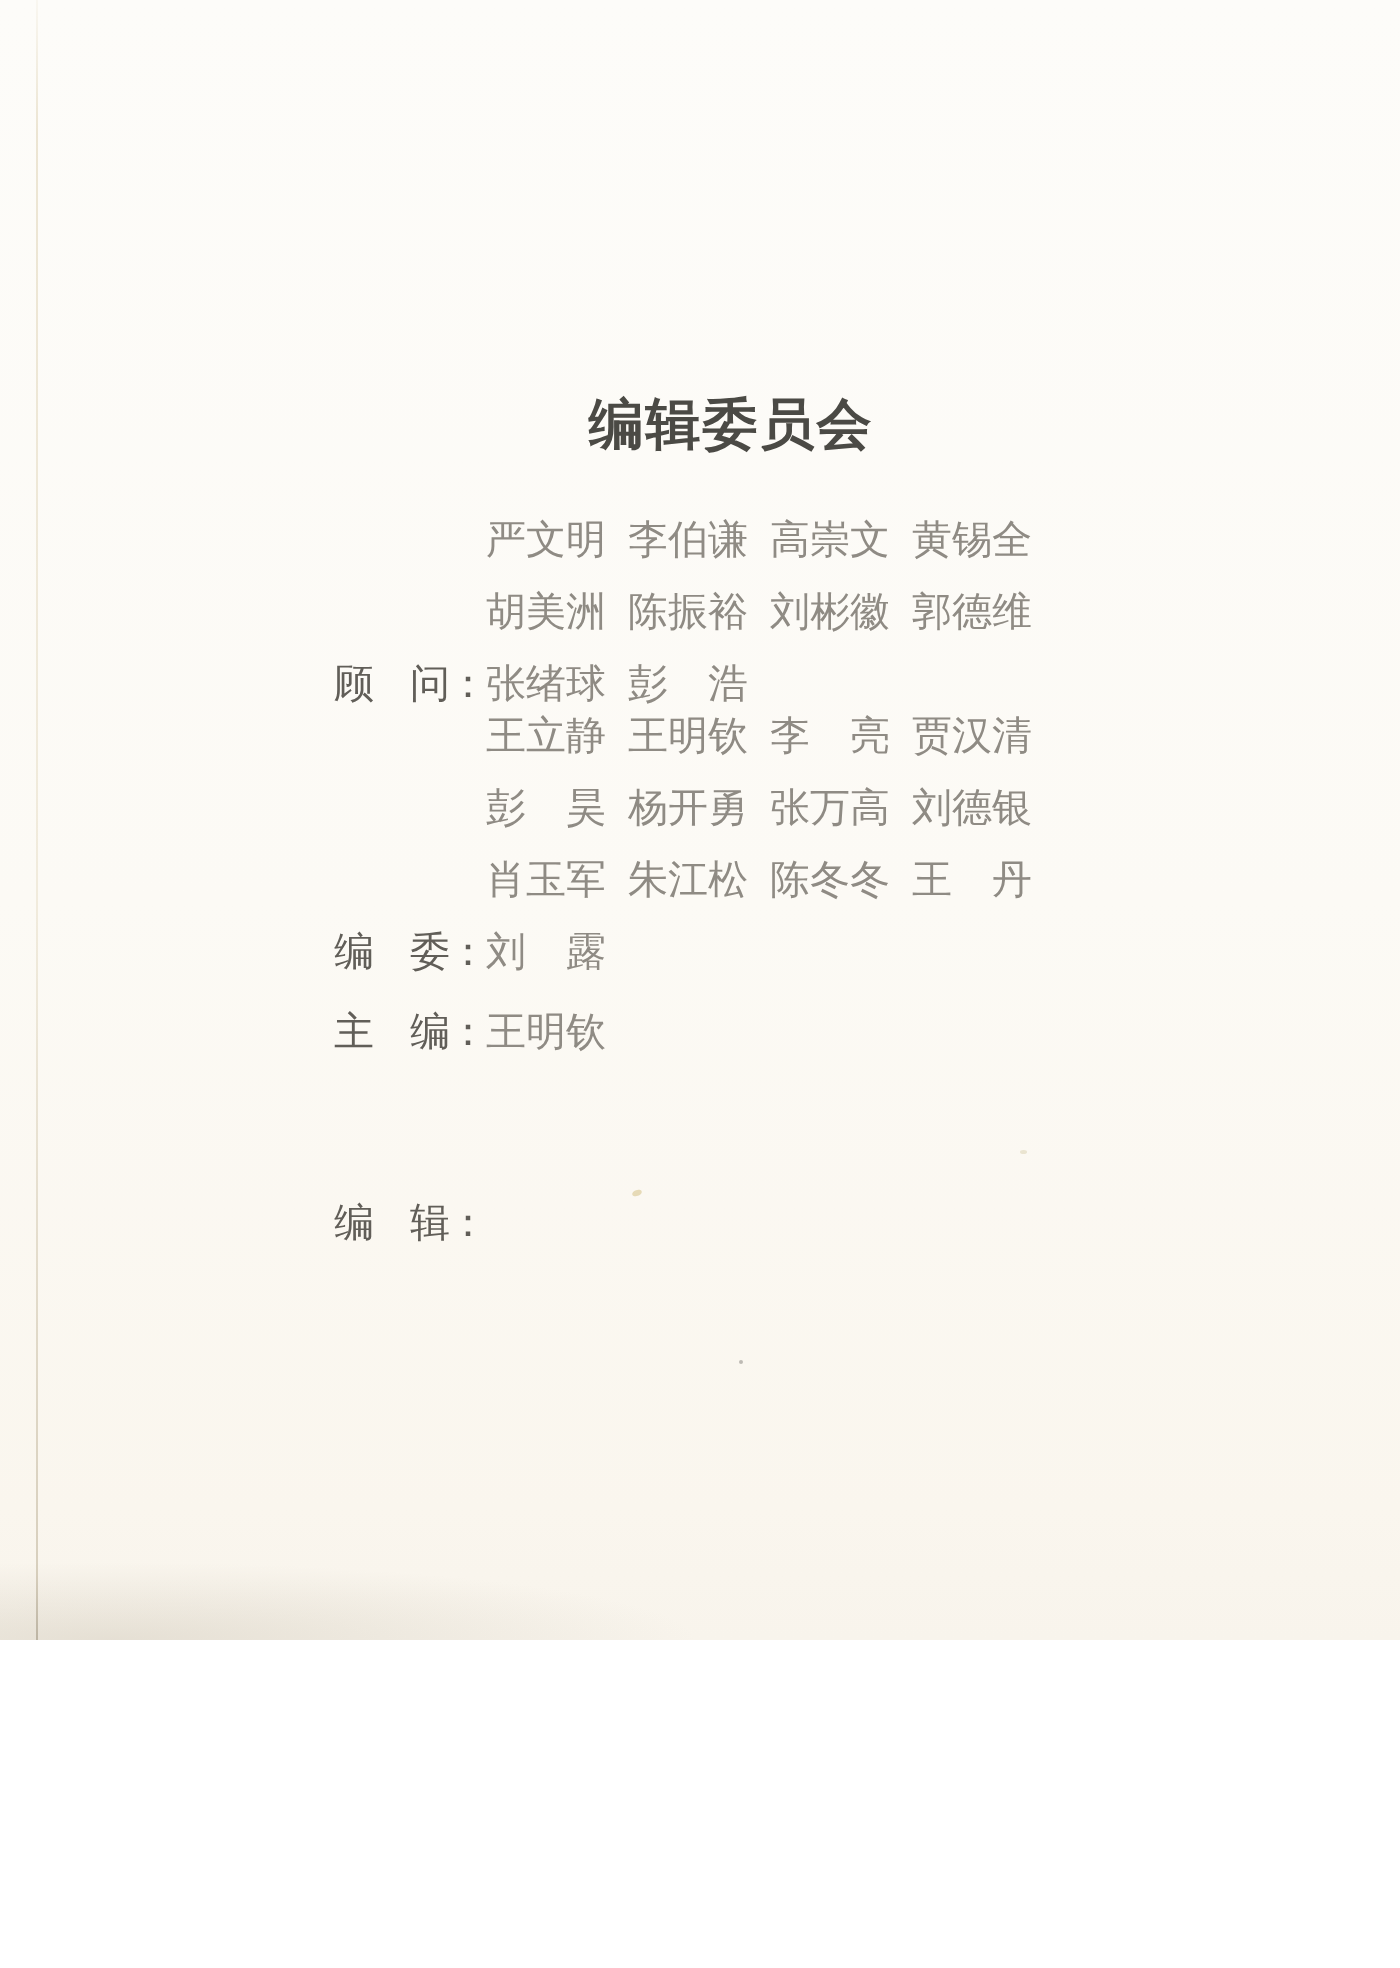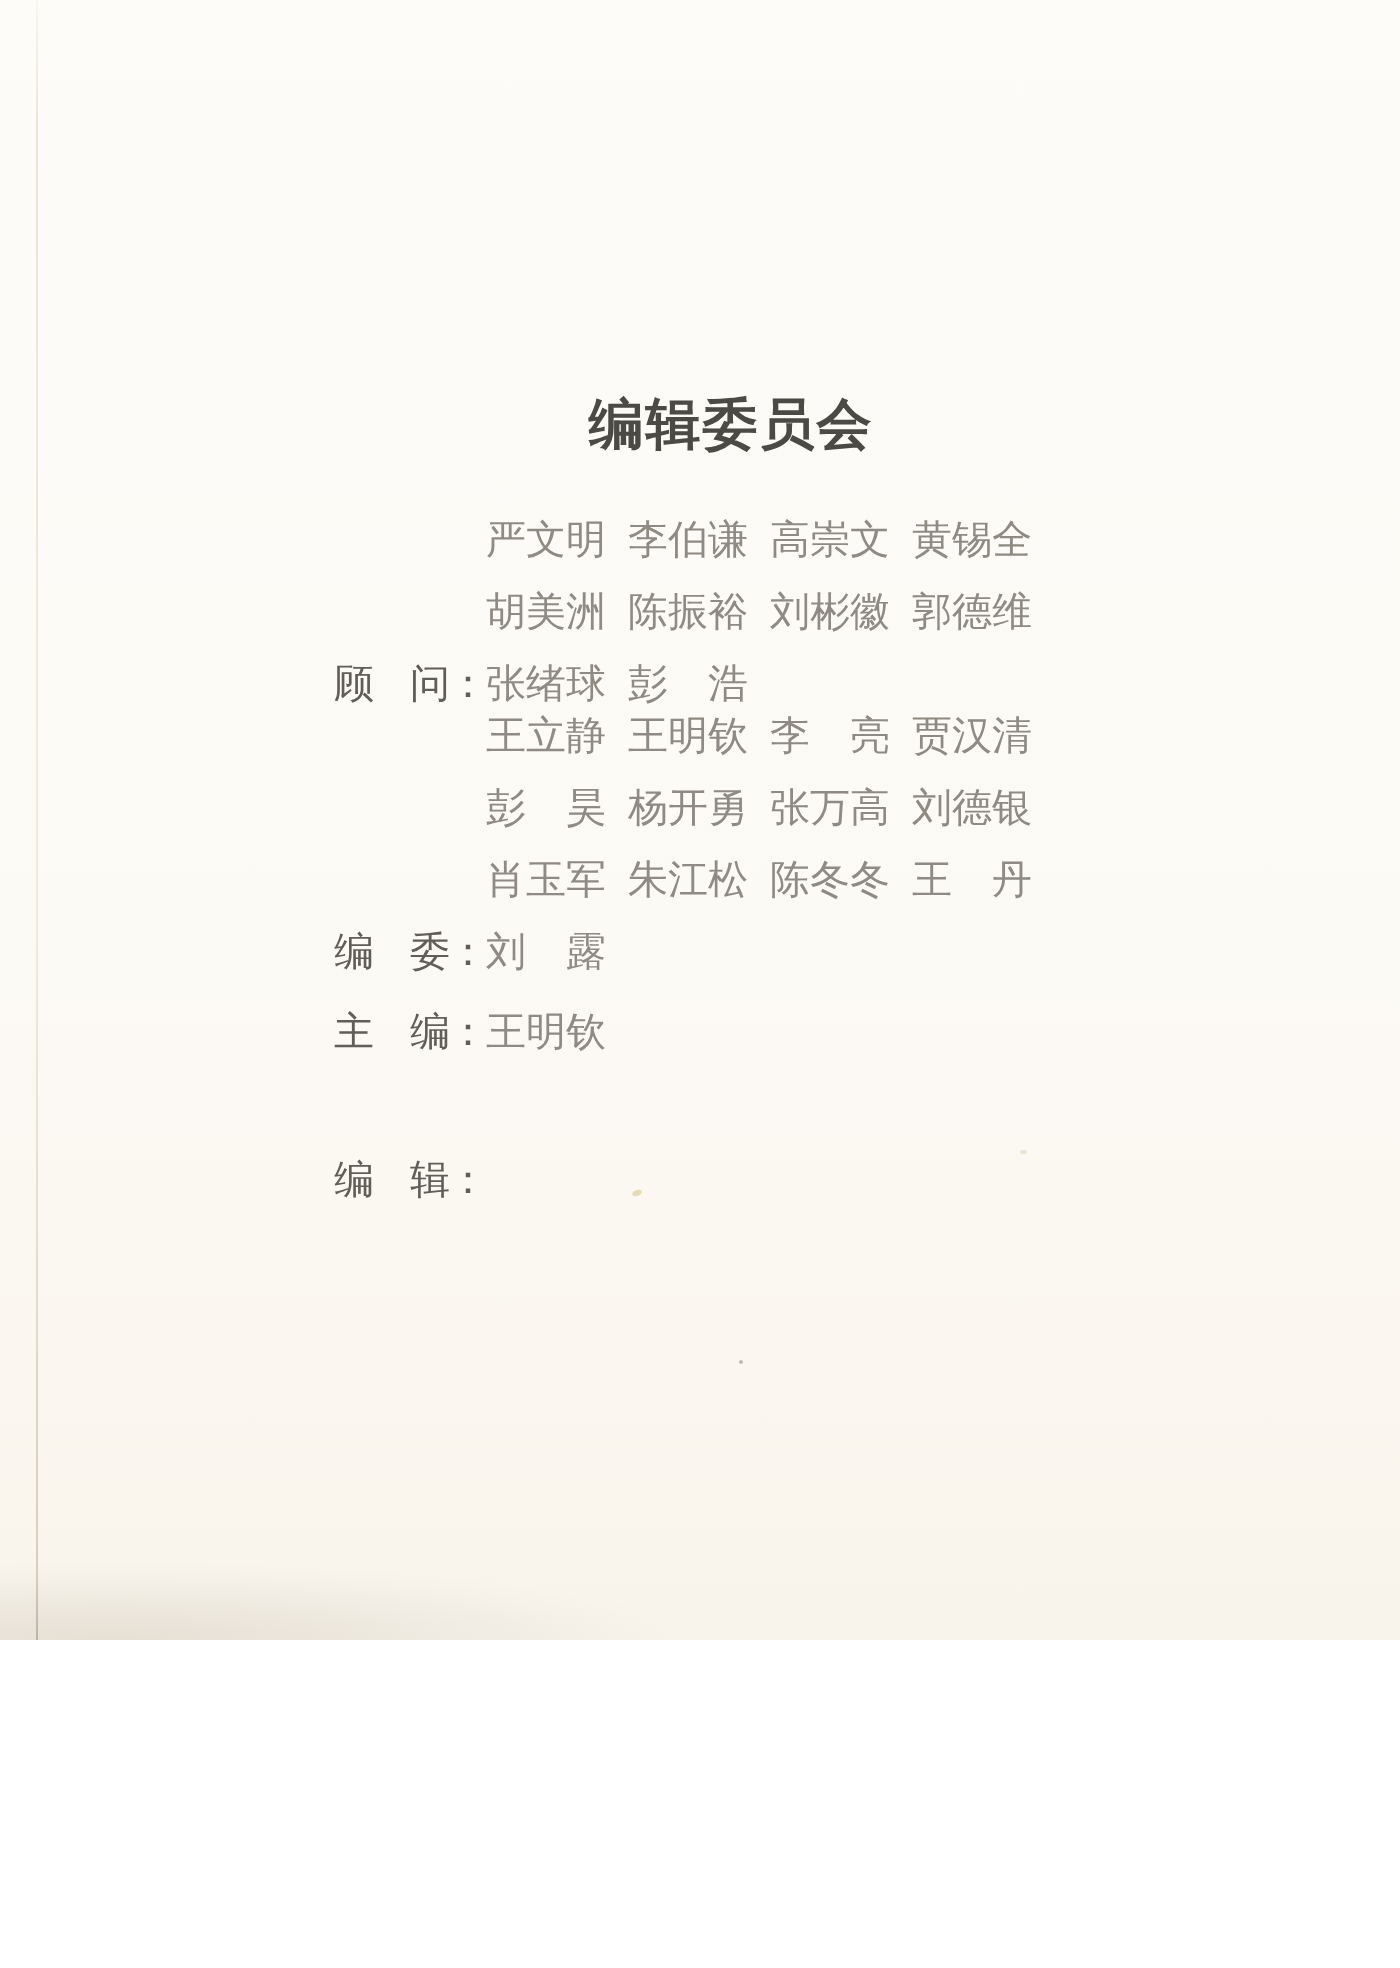--- a/index.html
+++ b/index.html
@@ -39,21 +39,21 @@
     font-size:55px; font-weight:700; letter-spacing:2px;
     color:var(--ink-title); white-space:nowrap;
   }
   .sec {
     position:absolute; left:334px;
     display:flex; align-items:flex-end;
   }
   .sec-advisors { top:516px; }
   .sec-board    { top:712px; }
   .sec-chief    { top:1008px; }
-  .sec-editors  { top:1156px;flex-direction:column; }
+  .sec-editors  { top:1199px;flex-direction:column; }
   .label {
     flex:0 0 142px;
     font-size:40px; line-height:48px;
     color:var(--ink-label);
     white-space:nowrap;
     letter-spacing:-2px;
   }
   .names {
     display:grid;
     grid-template-columns:repeat(4, 118px);

